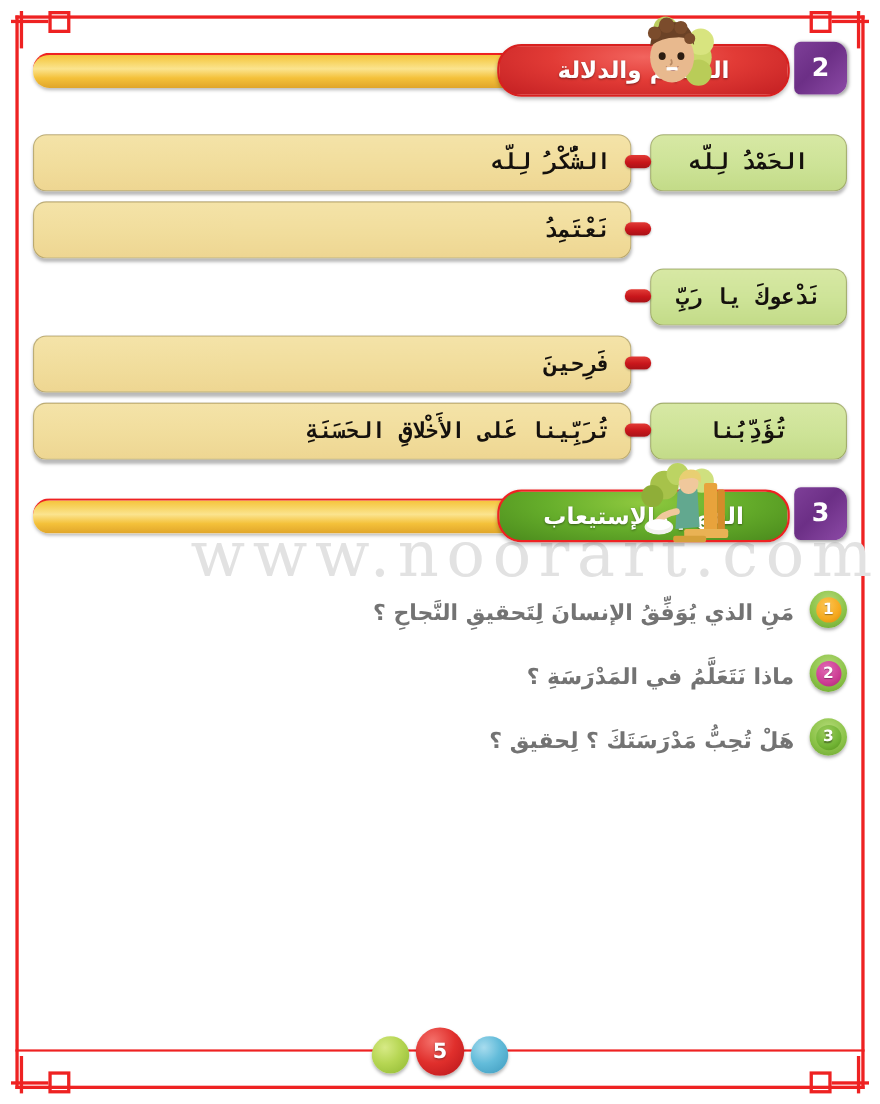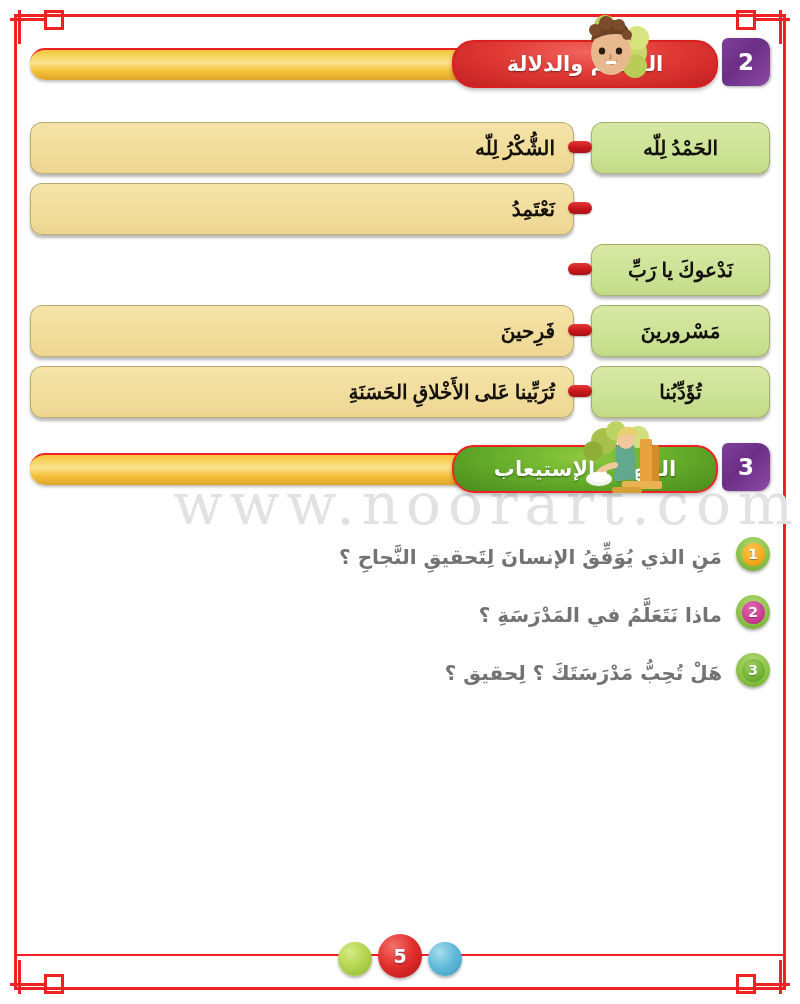--- a/index.html
+++ b/index.html
@@ -86,21 +86,21 @@
     justify-content:center;
   }
   .cell-yellow{
     left:0;right:196px;
     background:linear-gradient(to bottom,#f4e3a8 0%,#f1dd9c 55%,#eed692 100%);
     justify-content:flex-start;
     padding-right:18px;
   }
   .cell span{
     font-size:20px;color:#15110d;font-weight:bold;
-    font-family:Liberation Serif, serif;
+    font-family:Liberation Mono, monospace;
     direction:rtl;
   }
   .connector{
     position:absolute;right:178px;top:19px;width:24px;height:12px;
     border-radius:6px;
     background:linear-gradient(to bottom,#e23b36 0%,#c8161b 55%,#a81217 100%);
     box-shadow:0 1px 2px rgba(0,0,0,.3);
     z-index:3;
   }
 
@@ -234,23 +234,20 @@
     </div>
 
     <div class="vrow">
       <div class="cell cell-green">
         <span>نَدْعوكَ يا رَبِّ</span>
       </div>
       <div class="connector"></div>
     </div>
 
     <div class="vrow">
-      <div class="cell cell-green">
-        <span>مَسْرورينَ</span>
-      </div>
       <div class="connector"></div>
       <div class="cell cell-yellow">
         <span>فَرِحينَ</span>
       </div>
     </div>
 
     <div class="vrow">
       <div class="cell cell-green">
         <span>تُؤَدِّبُنا</span>
       </div>

